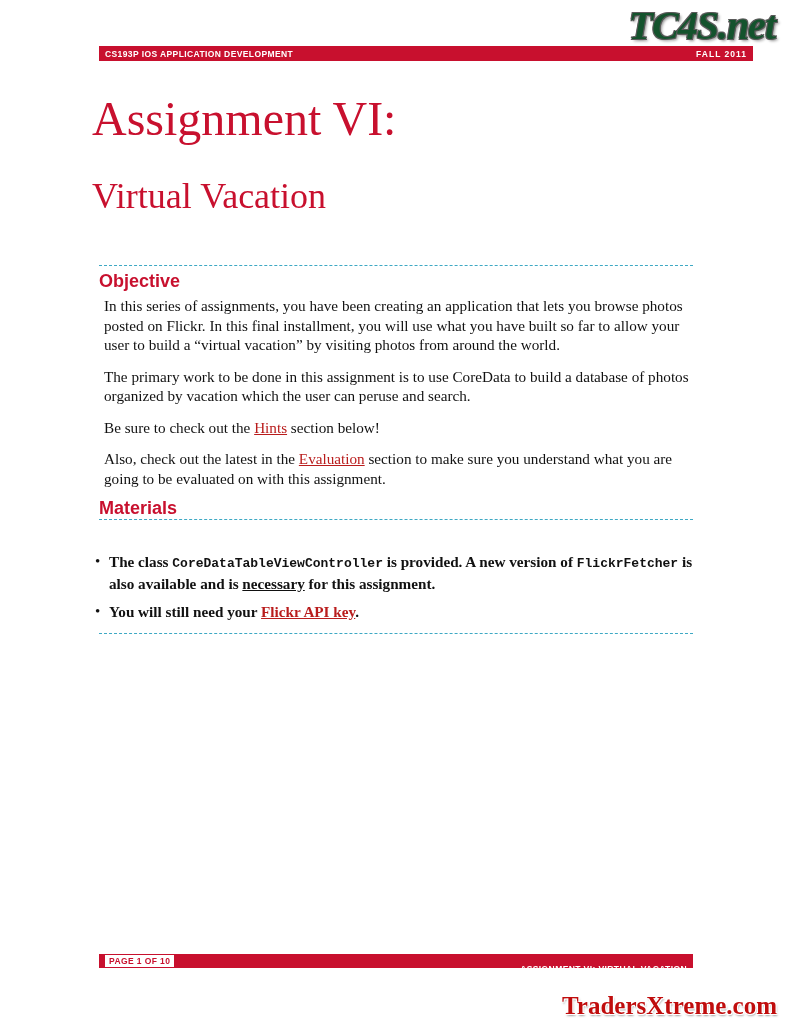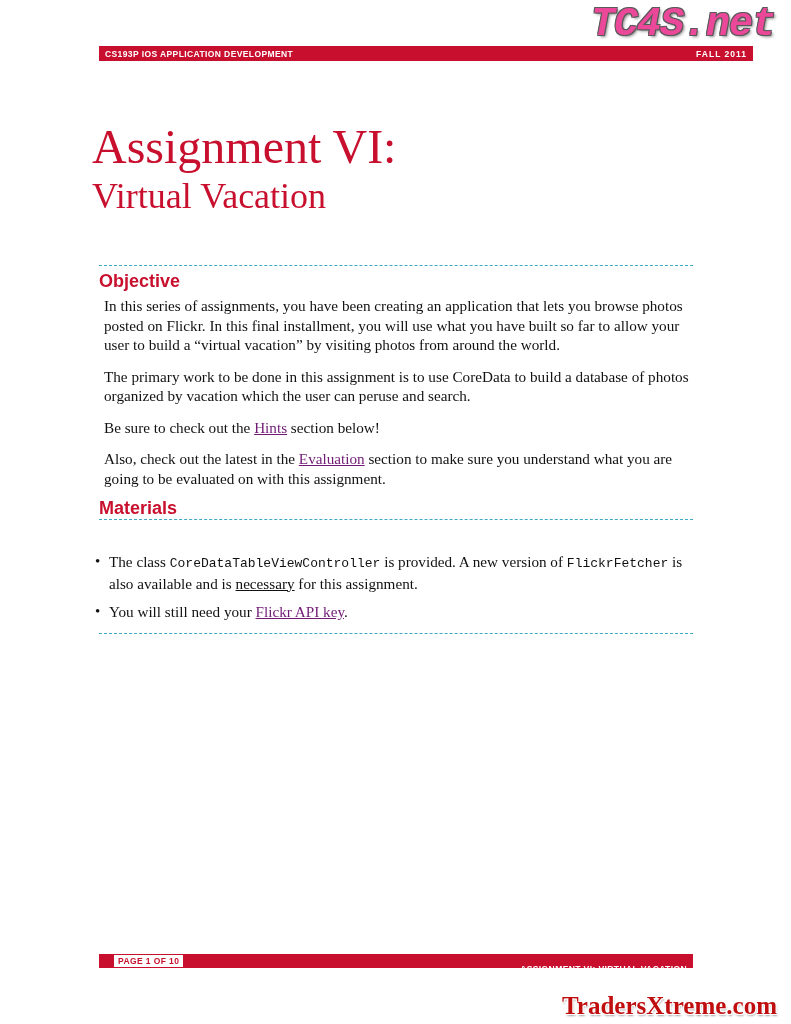--- a/index.html
+++ b/index.html
@@ -22,25 +22,25 @@
     height: 1024px;
     background: #ffffff;
     box-sizing: border-box;
   }
 
   
   .wm-topright {
     position: absolute;
     right: 16px;
     top: 2px;
-    font-family: Liberation Mono, monospace;
+    font-family: Liberation Serif, serif;
     font-weight: bold;
     font-style: italic;
     font-size: 40px;
-    color: #ec4899;
+    color: #14532d;
     letter-spacing: -1px;
     text-shadow:
       -1px -1px 0 #5a5a5a,
        1px -1px 0 #5a5a5a,
       -1px  1px 0 #5a5a5a,
        1px  1px 0 #5a5a5a,
        2px  2px 3px rgba(0,0,0,0.45);
     z-index: 50;
     margin-left: 20px;
   }
@@ -102,21 +102,20 @@
 
   
   .title-1 {
     position: absolute;
     left: 92px;
     top: 93px;
     font-size: 48px;
     color: #c8102e;
     font-family: "Liberation Serif", serif;
     line-height: 1.1;
-    margin-top: 28px;
   }
   .title-2 {
     position: absolute;
     left: 92px;
     top: 177px;
     font-size: 36px;
     color: #c8102e;
     font-family: "Liberation Serif", serif;
     line-height: 1.1;
   }
@@ -149,21 +148,21 @@
     color: #111111;
     text-align: left;
   }
   .body-block p { margin: 0 0 12px 0; }
 
   .mono {
     font-family: "Liberation Mono", monospace;
     font-size: 13px;
   }
   .link {
-    color: #701a75;
+    color: #b91c1c;
     text-decoration: underline;
   }
   .underline { text-decoration: underline; }
 
   
   .bullets {
     position: absolute;
     left: 95px;
     width: 600px;
     font-family: "Liberation Serif", serif;
@@ -175,42 +174,42 @@
     display: flex;
     margin-bottom: 9px;
   }
   .bullet-dot {
     width: 14px;
     flex: 0 0 14px;
     text-align: left;
     font-size: 15px;
     line-height: 19.5px;
   }
-  .bullet-text { flex: 1 1 auto; }
+  .bullet-text { flex: 1 1 auto; font-weight: bold; }
 
   
   .footer-bar {
     position: absolute;
     left: 99px;
     top: 954px;
     width: 594px;
     height: 14px;
     background: #c8102e;
     color: #ffffff;
     font-family: "Liberation Sans", sans-serif;
     font-size: 8.5px;
     font-weight: bold;
     letter-spacing: 0.4px;
     display: flex;
     align-items: center;
     justify-content: space-between;
     box-sizing: border-box;
     padding: 0 6px;
   }
-  .footer-left { background: #ffffff; color: #c8102e; padding: 1px 4px; text-transform: uppercase; margin-left: 9px; }
+  .footer-left { background: #ffffff; color: #c8102e; padding: 1px 4px; text-transform: uppercase; }
   .footer-right { text-transform: uppercase; margin-top: 15px; }
 
   
   .page-edge {
     position: absolute;
     left: 0; top: 0;
     width: 791px; height: 1024px;
     box-shadow: inset 0 0 0 1px #ffffff;
     pointer-events: none;
   }

